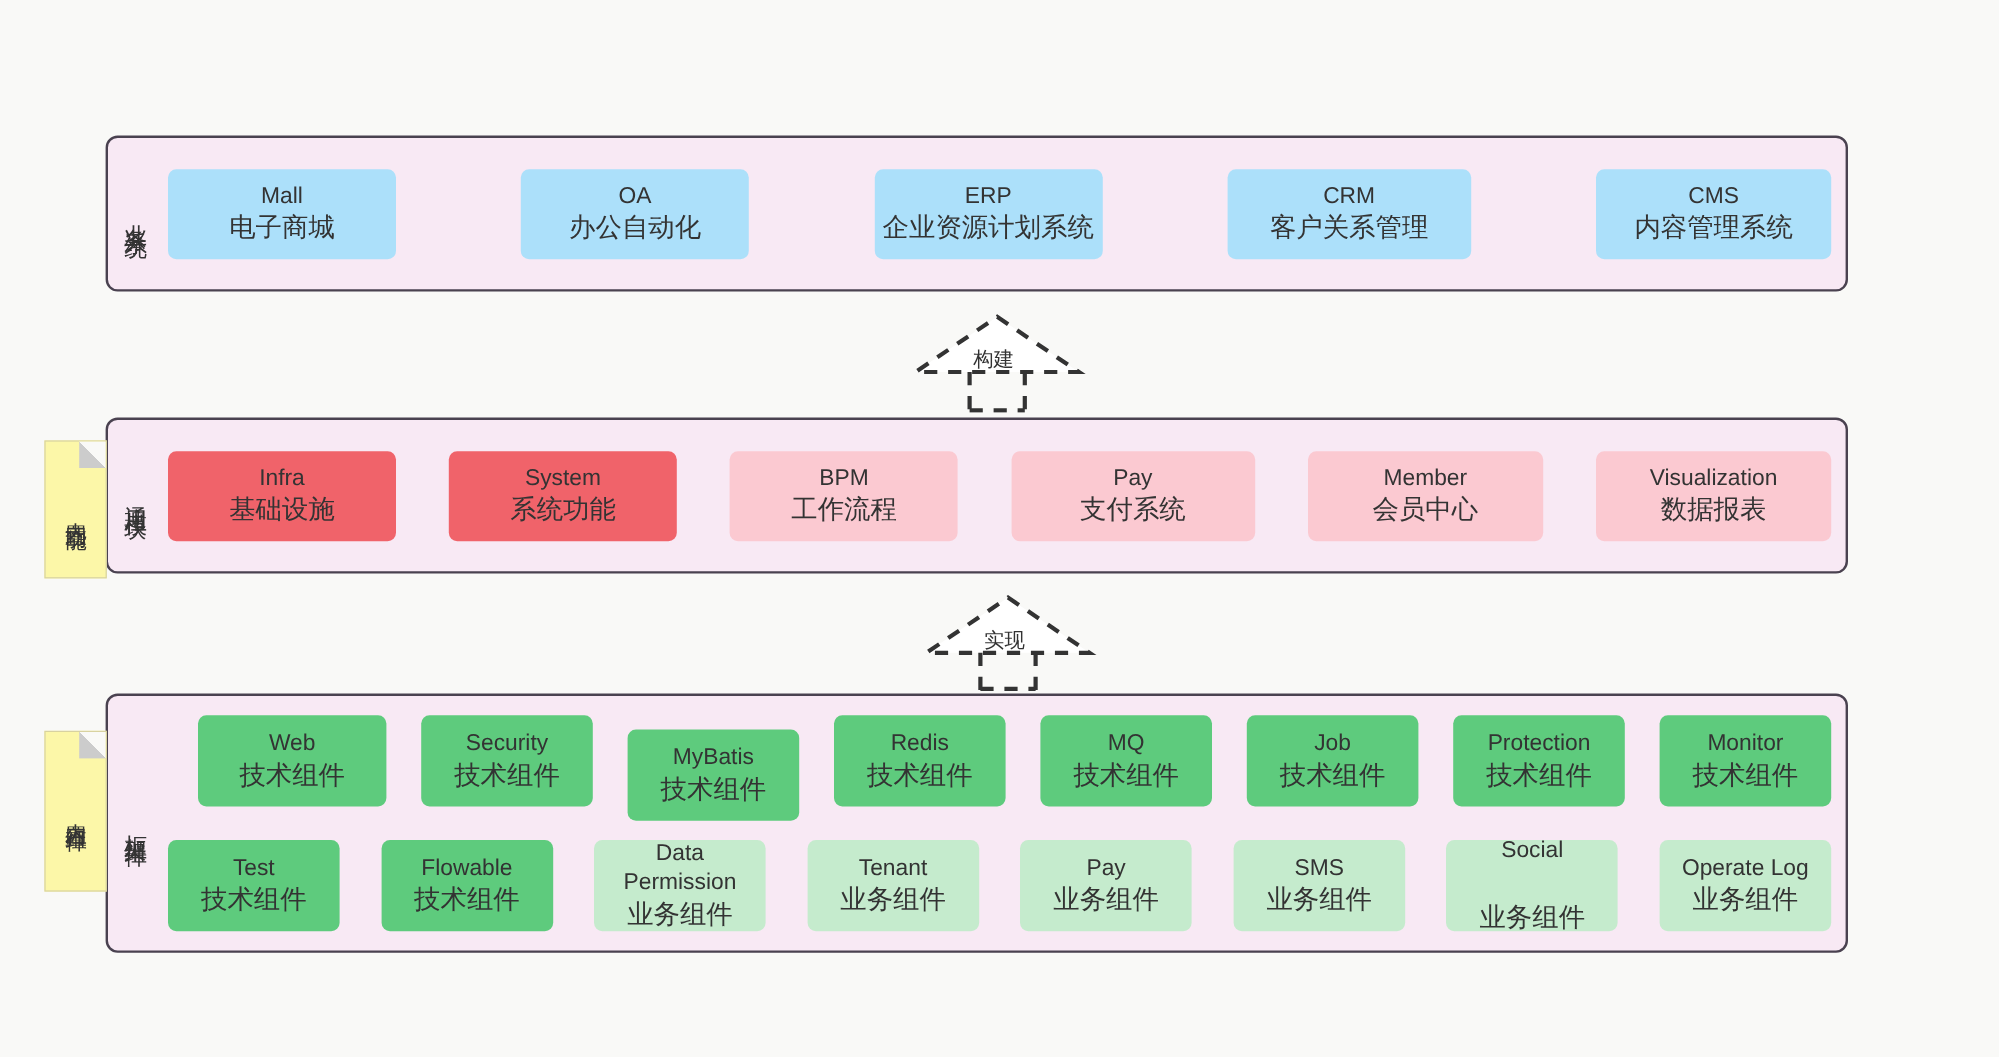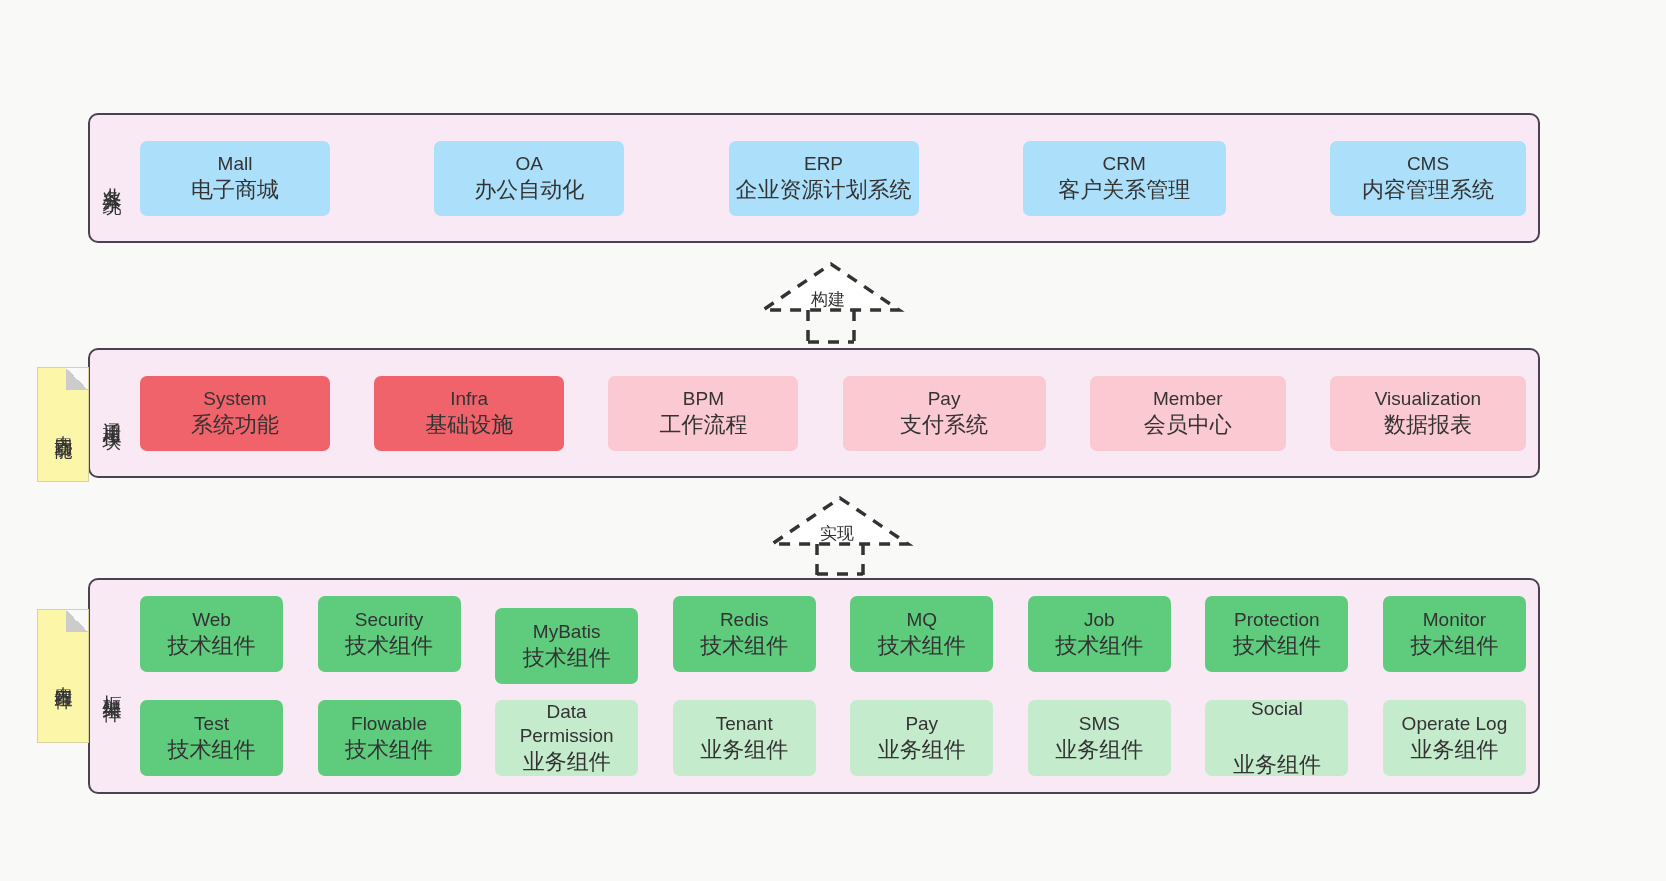--- a/index.html
+++ b/index.html
@@ -166,26 +166,26 @@
       <path d="M52 52 L52 86 M98 52 L98 86 M52 84 L98 84" stroke="#333333" stroke-width="3.5" stroke-dasharray="11 9" fill="none"></path>
     </svg>
     <div class="arrow-label" style="left:55px; top:30px;">构建</div>
   </div>
 
   <div class="layer" id="layer-common" style="left:88px; top:348px; width:1452px; height:130px;">
     <div class="layer-title">通用模块</div>
     <div class="layer-body">
       <div class="row">
         <div class="card c-red" style="width:190px;height:75px;">
+          <div class="t1">Infra</div>
+          <div class="t2">基础设施</div>
+        </div>
+        <div class="card c-red" style="width:190px;height:75px;">
           <div class="t1">System</div>
           <div class="t2">系统功能</div>
-        </div>
-        <div class="card c-red" style="width:190px;height:75px;">
-          <div class="t1">Infra</div>
-          <div class="t2">基础设施</div>
         </div>
         <div class="card c-pink" style="width:190px;height:75px;">
           <div class="t1">BPM</div>
           <div class="t2">工作流程</div>
         </div>
         <div class="card c-pink" style="width:203px;height:75px;">
           <div class="t1">Pay</div>
           <div class="t2">支付系统</div>
         </div>
         <div class="card c-pink" style="width:196px;height:75px;">
@@ -208,21 +208,21 @@
       <path d="M47 52 L47 84 M93 52 L93 84 M47 82 L93 82" stroke="#333333" stroke-width="3.5" stroke-dasharray="11 9" fill="none"></path>
     </svg>
     <div class="arrow-label" style="left:50px; top:30px;">实现</div>
   </div>
 
   <div class="layer" id="layer-framework" style="left:88px; top:578px; width:1452px; height:216px;">
     <div class="layer-title">框架组件</div>
     <div class="layer-body">
 
       <div class="row">
-        <div class="card c-green" style="width:143px;height:76px;">
+        <div class="card c-green" style="width:157px;height:76px;margin-left:25px;">
           <div class="t1">Web</div>
           <div class="t2">技术组件</div>
         </div>
         <div class="card c-green" style="width:143px;height:76px;">
           <div class="t1">Security</div>
           <div class="t2">技术组件</div>
         </div>
         <div class="card c-green" style="width:143px;height:76px;margin-top:12px;">
           <div class="t1">MyBatis</div>
           <div class="t2">技术组件</div>

